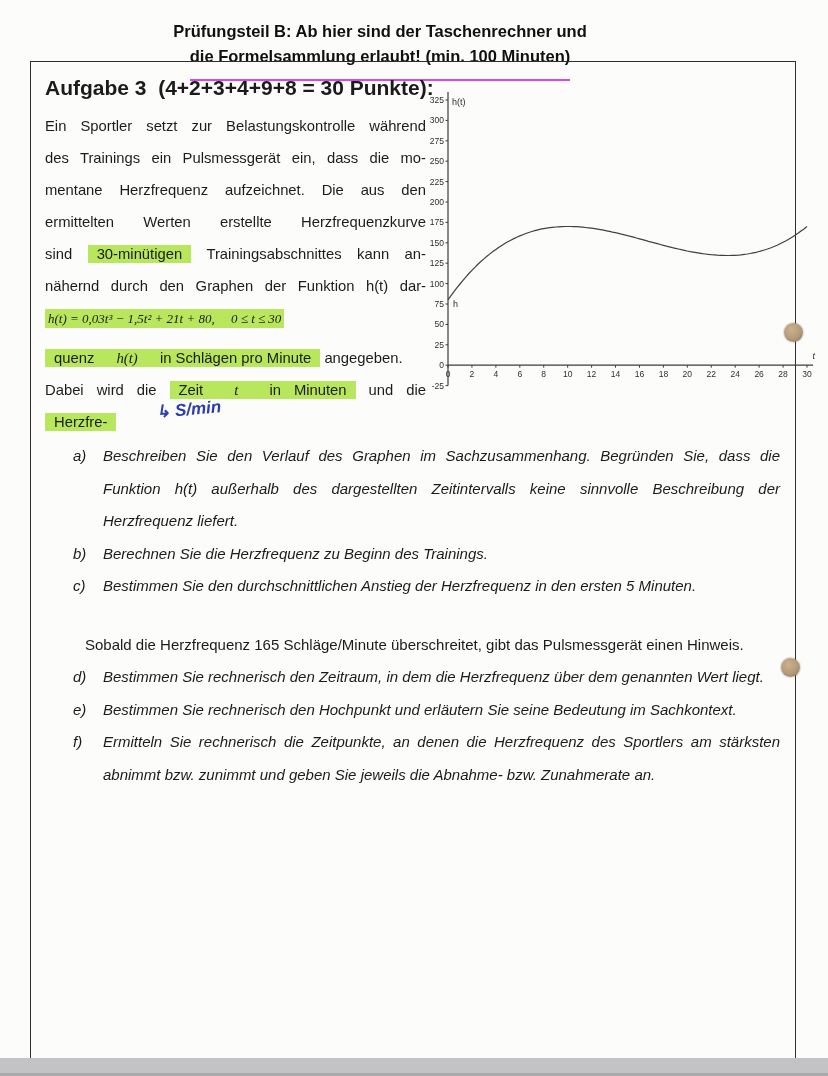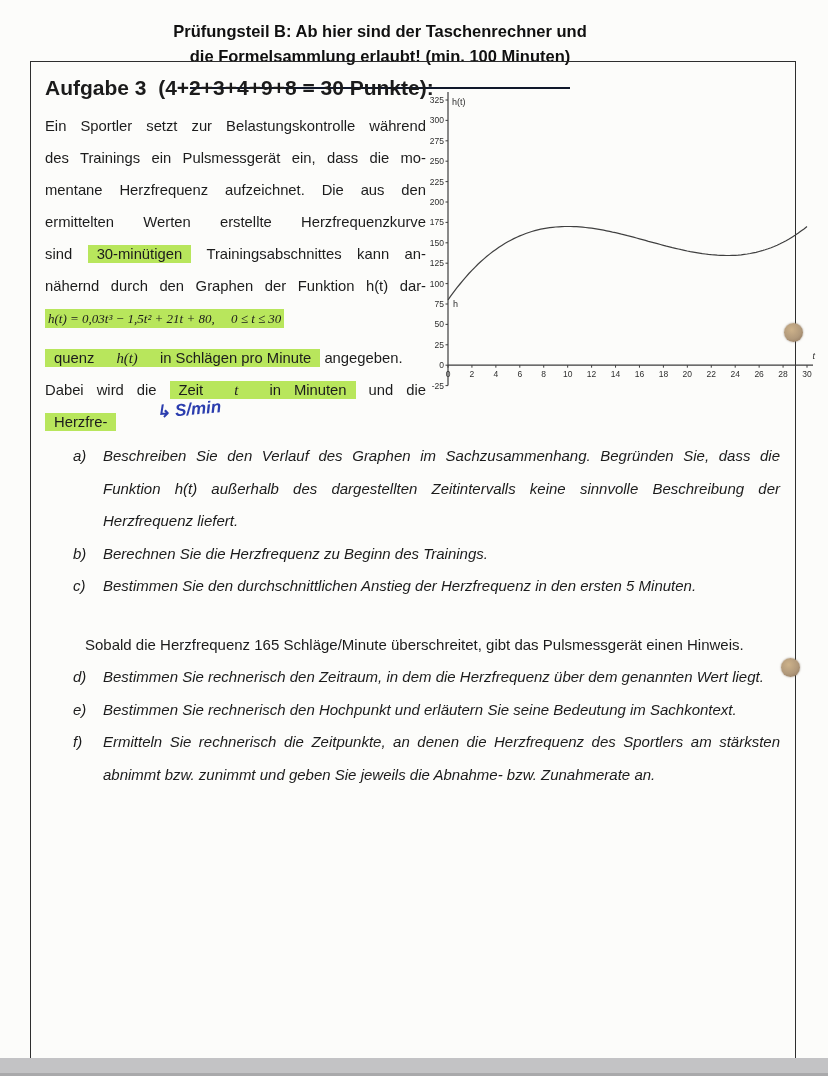--- a/index.html
+++ b/index.html
@@ -12,21 +12,21 @@
   html,body{margin:0;padding:0;background:#ffffff;}
   .page{
     position:relative;width:828px;height:1076px;overflow:hidden;
     background:#fcfcfa;color:#1b1b1b;
     font-family:"Liberation Sans",sans-serif;
   }
 
   
   .title{position:absolute;top:19px;left:0;width:740px;text-align:center;
          font-weight:bold;font-size:16.5px;line-height:25px;color:#101010;margin-left:10px;}
-  .title-underline span{display:inline-block;border-bottom:2px solid #0f172a;padding-bottom:18px;}
+  .title-underline span{display:inline-block;border-bottom:2px solid #d946ef;padding-bottom:10px;}
 
   
   .frame{position:absolute;left:30px;top:61px;width:766px;height:997px;
          border:1.7px solid #2e2e2e;border-bottom:none;}
 
   
   .heading{position:absolute;left:45px;top:76px;font-size:21px;font-weight:bold;
            text-decoration-thickness:1.5px;white-space:pre;}
 
   

